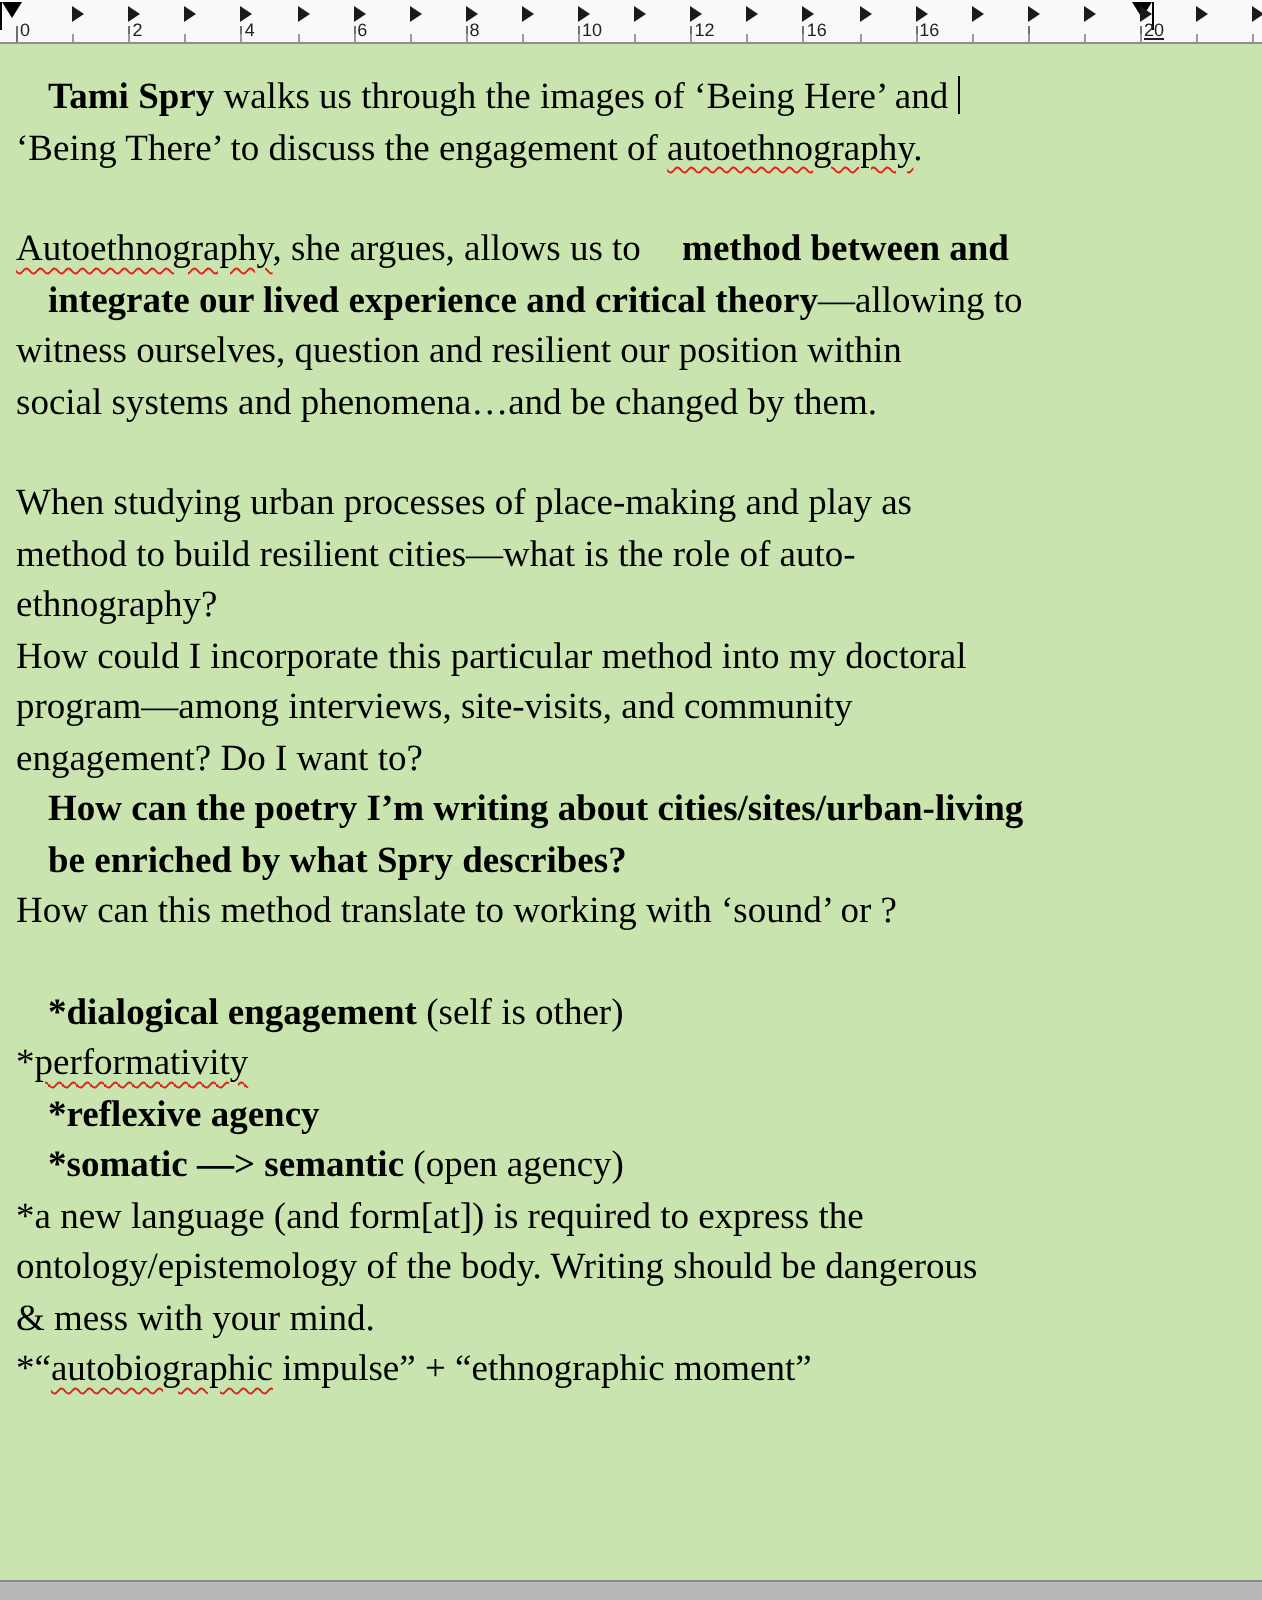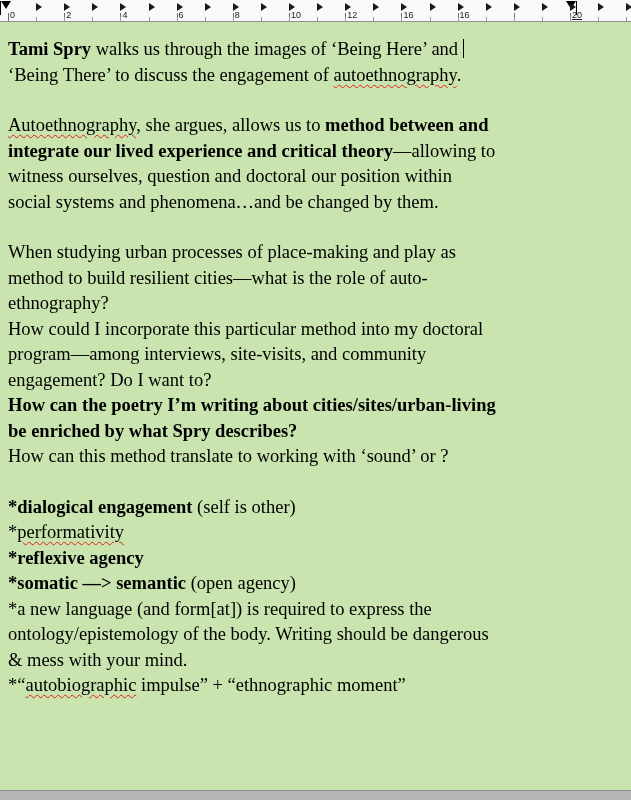--- a/index.html
+++ b/index.html
@@ -45,21 +45,21 @@
     width:631px;
     height:767px;
     padding:15px 8px 0 8px;
     font-size:18.5px;
     line-height:25.5px;
     color:#000;
     overflow:hidden;
     cursor:text;
   }
   .para { margin:0 0 25px 0; }
-  .b { font-weight:700; }
+  .b { font-weight:700;margin-left:16px; }
   .i { }
   .sq {
     text-decoration-line:underline;
     text-decoration-style:wavy;
     text-decoration-color:#e0201b;
     text-decoration-thickness:1px;
     text-underline-offset:3px;
   }
   .caret {
     display:inline-block;
@@ -147,20 +147,20 @@
       <div class="tab-arrow" style="left: 570px;"></div>
       <div class="minor-tick" style="left: 570px;"></div>
       <div class="tab-arrow" style="left: 598.1px;"></div>
       <div class="minor-tick" style="left: 598.1px;"></div>
       <div class="tab-arrow" style="left: 626.2px;"></div>
       <div class="minor-tick" style="left: 626.2px;"></div>
     </div>
 
   <div class="doc">
       <p class="para"><span class="b">Tami Spry</span><span> walks us through the images of ‘Being Here’ and </span><span class="caret"></span><br><span>‘Being There’ to discuss the engagement of </span><span class="sq">autoethnography</span><span>.</span></p>
-      <p class="para"><span class="sq">Autoethnography</span><span>, she argues, allows us to </span><span class="b">method between and</span><br><span class="b">integrate our lived experience and critical theory</span><span>—allowing to</span><br><span>witness ourselves, question and doctoral our position within</span><br><span>social systems and phenomena…and be changed by them.</span></p>
+      <p class="para"><span class="sq">Autoethnography</span><span>, she argues, allows us to </span><span class="b">method between and</span><br><span class="b">integrate our lived experience and critical theory</span><span>—allowing to</span><br><span>witness ourselves, question and resilient our position within</span><br><span>social systems and phenomena…and be changed by them.</span></p>
       <p class="para"><span>When studying urban processes of place-making and </span><span class="i">play as</span><br><span class="i">method</span><span> to build resilient cities—what is the role of auto-</span><br><span>ethnography?</span><br><span>How could I incorporate this particular method into my doctoral</span><br><span>program—among interviews, site-visits, and community</span><br><span>engagement? Do I want to?</span><br><span class="b">How can the poetry I’m writing about cities/sites/urban-living</span><br><span class="b">be enriched by what Spry describes?</span><br><span>How can this method translate to working with ‘sound’ or ?</span></p>
       <p class="para"><span class="b">*dialogical engagement</span><span> (self is other)</span><br><span>*</span><span class="sq">performativity</span><br><span class="b">*reflexive agency</span><br><span class="b">*somatic —&gt; semantic</span><span> (open agency)</span><br><span>*a new language (and form[at]) is required to express the</span><br><span>ontology/epistemology of the body. Writing should be dangerous</span><br><span>&amp; mess with your mind.</span><br><span>*“</span><span class="sq">autobiographic</span><span> impulse” + “ethnographic moment”</span></p>
     </div>
 
   <div class="bottom-bar"></div>
 
 </div>
 
 </body></html>

